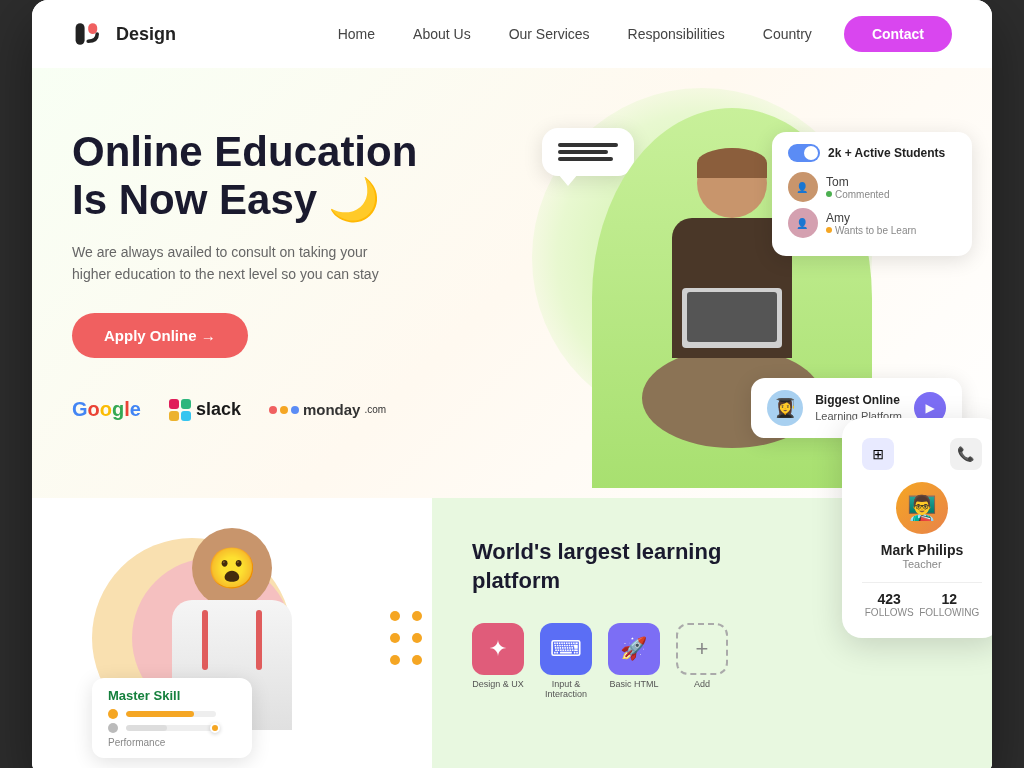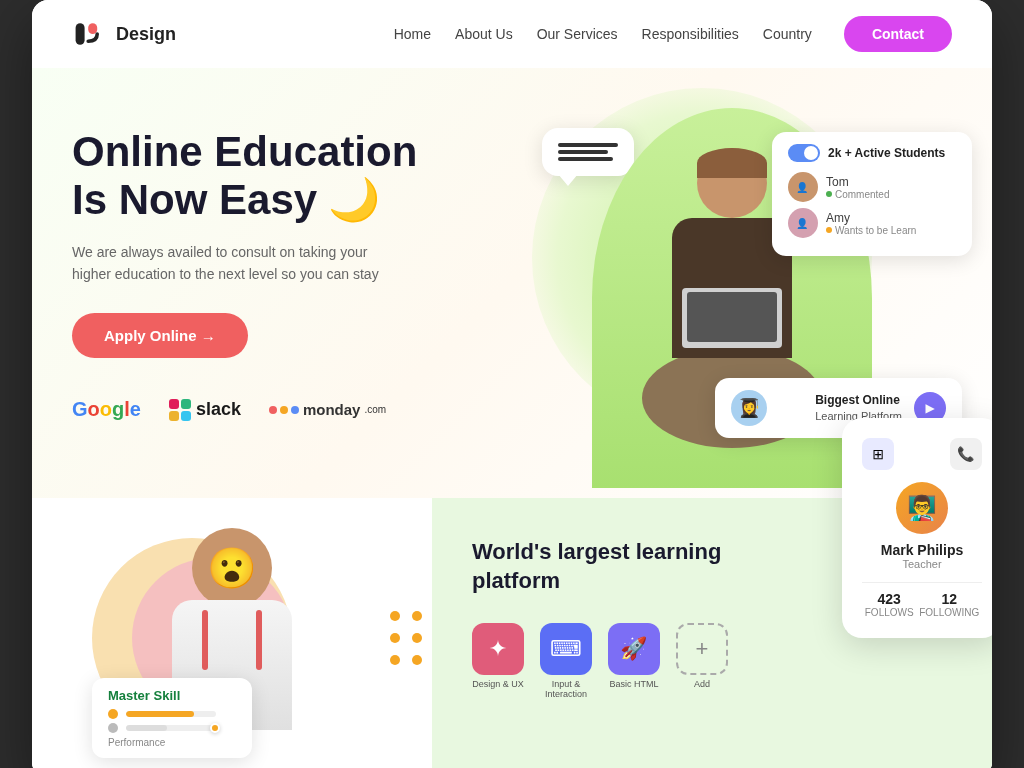--- a/index.html
+++ b/index.html
@@ -36,21 +36,21 @@
       font-weight: 600;
       color: #222;
       margin-right: auto;
     }
     .logo-icon {
       width: 36px;
       height: 36px;
     }
     .nav-links {
       display: flex;
-      gap: 24px;
+      gap: 38px;
       list-style: none;
       margin-right: 32px;
       text-align: center;
     }
     .nav-links a {
       text-decoration: none;
       color: #444;
       font-size: 14px;
       font-weight: 500;
     }
@@ -286,21 +286,21 @@
       align-items: center;
       gap: 12px;
       z-index: 5;
     }
     .lp-avatar {
       width: 36px; height: 36px;
       border-radius: 50%;
       background: #a0c8f0;
       overflow: hidden;
     }
-    .lp-text { font-size: 11px; color: #555; line-height: 1.4; margin-left: 36px; }
+    .lp-text { font-size: 11px; color: #555; line-height: 1.4; }
     .lp-text strong { font-size: 12px; color: #222; display: block; }
     .play-btn {
       width: 32px; height: 32px;
       background: #7c6ef5;
       border-radius: 50%;
       display: flex;
       align-items: center;
       justify-content: center;
       color: #fff;
       font-size: 12px;

